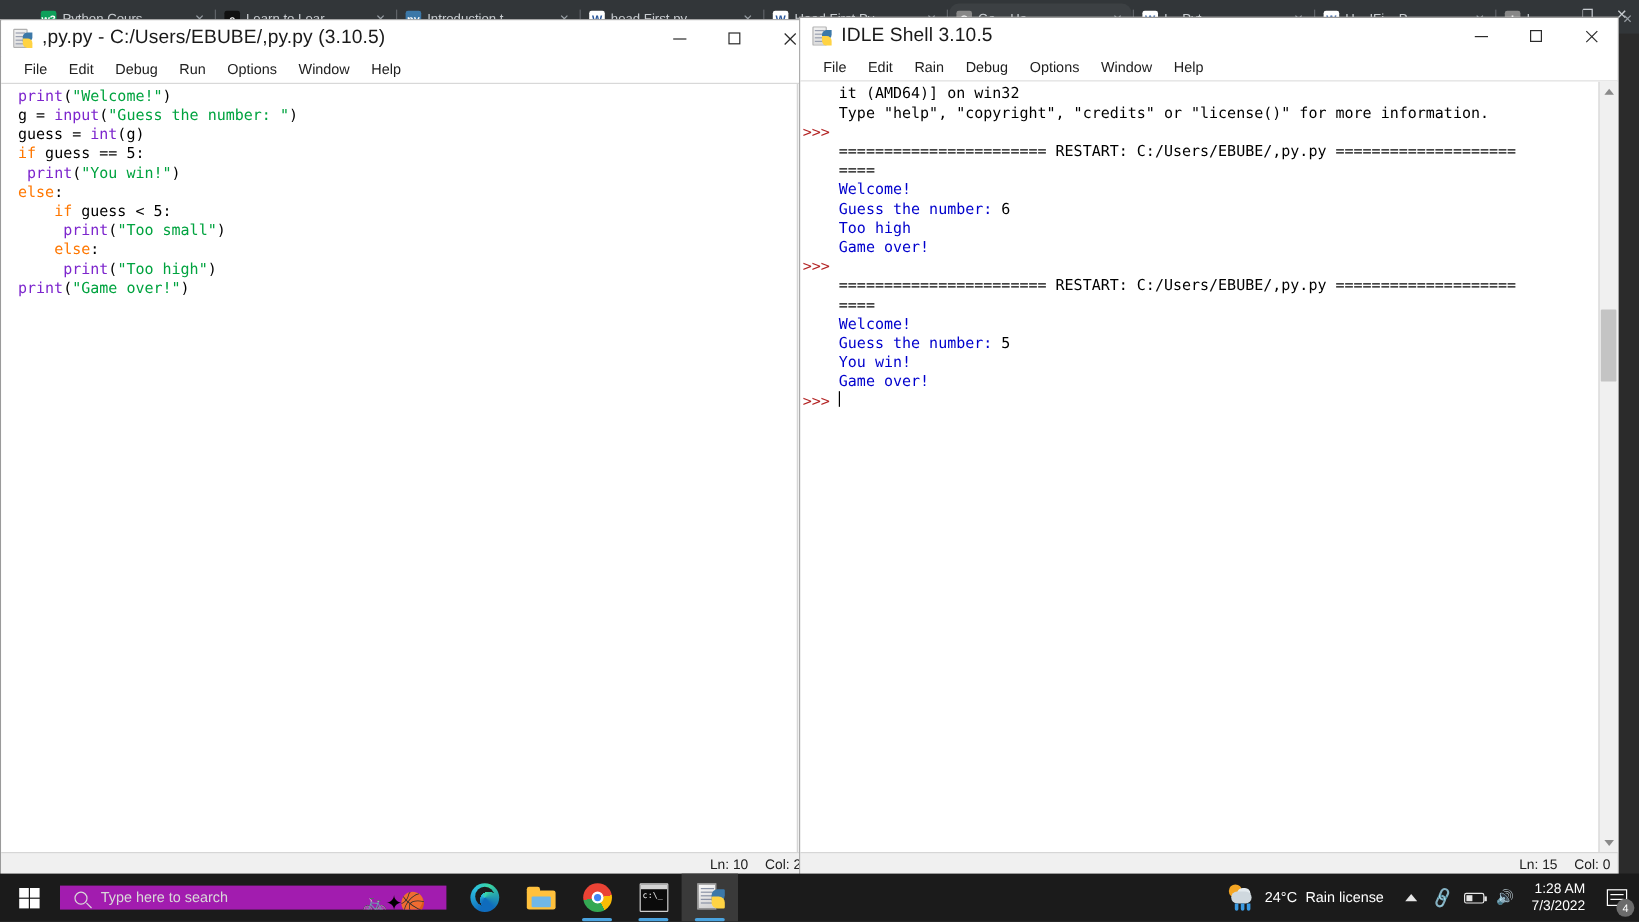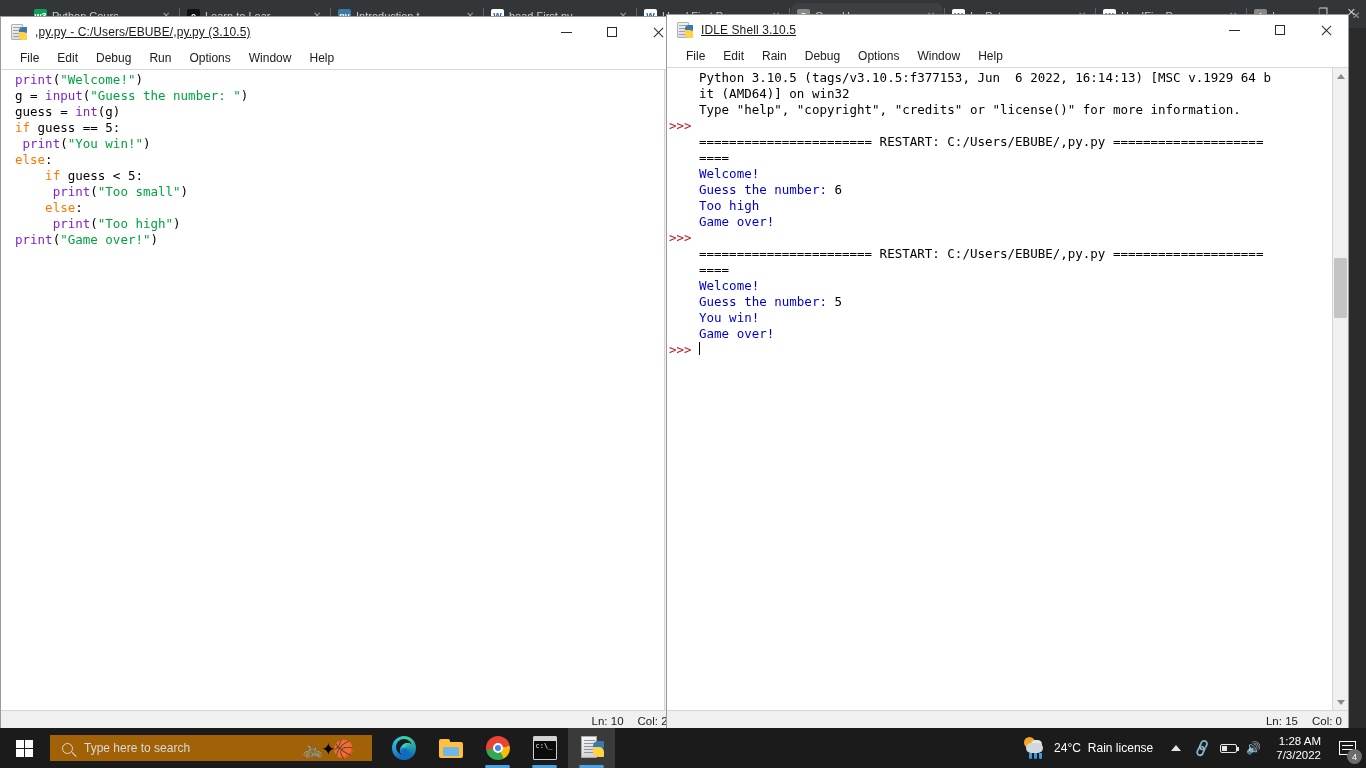--- a/index.html
+++ b/index.html
@@ -70,23 +70,22 @@
   }
   .app-icon .snake1 {
     position: absolute; right: 0; top: 3px; width: 8px; height: 8px;
     background: #3c78a8; border-radius: 4px 0 4px 0;
   }
   .app-icon .snake2 {
     position: absolute; right: 0; top: 8px; width: 8px; height: 8px;
     background: #ffd343; border-radius: 0 4px 0 4px;
   }
   .win-title-text {
-    font-size: 12px; color: #1a1a1a; white-space: nowrap;
+    font-size: 16px; color: #1a1a1a; white-space: nowrap;
     letter-spacing: 0.1px;
-    text-decoration: underline;
   }
   .wc-group { position: absolute; right: 0; top: 0; height: 30px; display: flex; }
   .wc {
     width: 45px; height: 30px;
     display: flex; align-items: center; justify-content: center;
     font-size: 12px; color: #2b2b2b;
   }
   .wc.close-big { width: 46px; }
   .wc .glyph-min { width: 11px; height: 1px; background: #2b2b2b; }
   .wc .glyph-max { width: 10px; height: 10px; border: 1px solid #2b2b2b; }
@@ -203,22 +202,22 @@
     width: 48px; height: 40px; display: flex;
     align-items: center; justify-content: center;
   }
   .win-logo {
     width: 17px; height: 17px;
     display: grid; grid-template-columns: 8px 8px; grid-template-rows: 8px 8px;
     gap: 1.5px;
   }
   .win-logo i { background: #ffffff; display: block; }
   .search-box {
-    width: 322px; height: 26px; margin-left: 2px;
-    background: #a16207;
+    width: 322px; height: 20px; margin-left: 2px;
+    background: #a21caf;
     display: flex; align-items: center; position: relative;
     overflow: hidden;
   }
   .search-icon {
     width: 34px; flex: 0 0 34px; display: flex;
     align-items: center; justify-content: center;
   }
   .mag {
     width: 11px; height: 11px; border: 1.4px solid #d9d9d9;
     border-radius: 50%; position: relative;
@@ -538,24 +537,20 @@
         <span class="menu-item">Options</span>
         <span class="menu-item">Window</span>
         <span class="menu-item">Help</span>
       </div>
 
     <div class="win-body">
       <div class="text-area" style="padding-left:2px;">
         <div id="shell-output">
             <div class="shell-line">
               <span class="shell-prompt"></span>
-              <span class="shell-text s-black">Python 3.10.5 (tags/v3.10.5:f377153, Jun  6 2022, 16:14:13) [MSC v.1929 64 b</span>
-            </div>
-            <div class="shell-line">
-              <span class="shell-prompt"></span>
               <span class="shell-text s-black">it (AMD64)] on win32</span>
             </div>
             <div class="shell-line">
               <span class="shell-prompt"></span>
               <span class="shell-text s-black">Type "help", "copyright", "credits" or "license()" for more information.</span>
             </div>
             <div class="shell-line">
               <span class="shell-prompt">&gt;&gt;&gt;</span>
               <span class="shell-text s-black"></span>
             </div>

